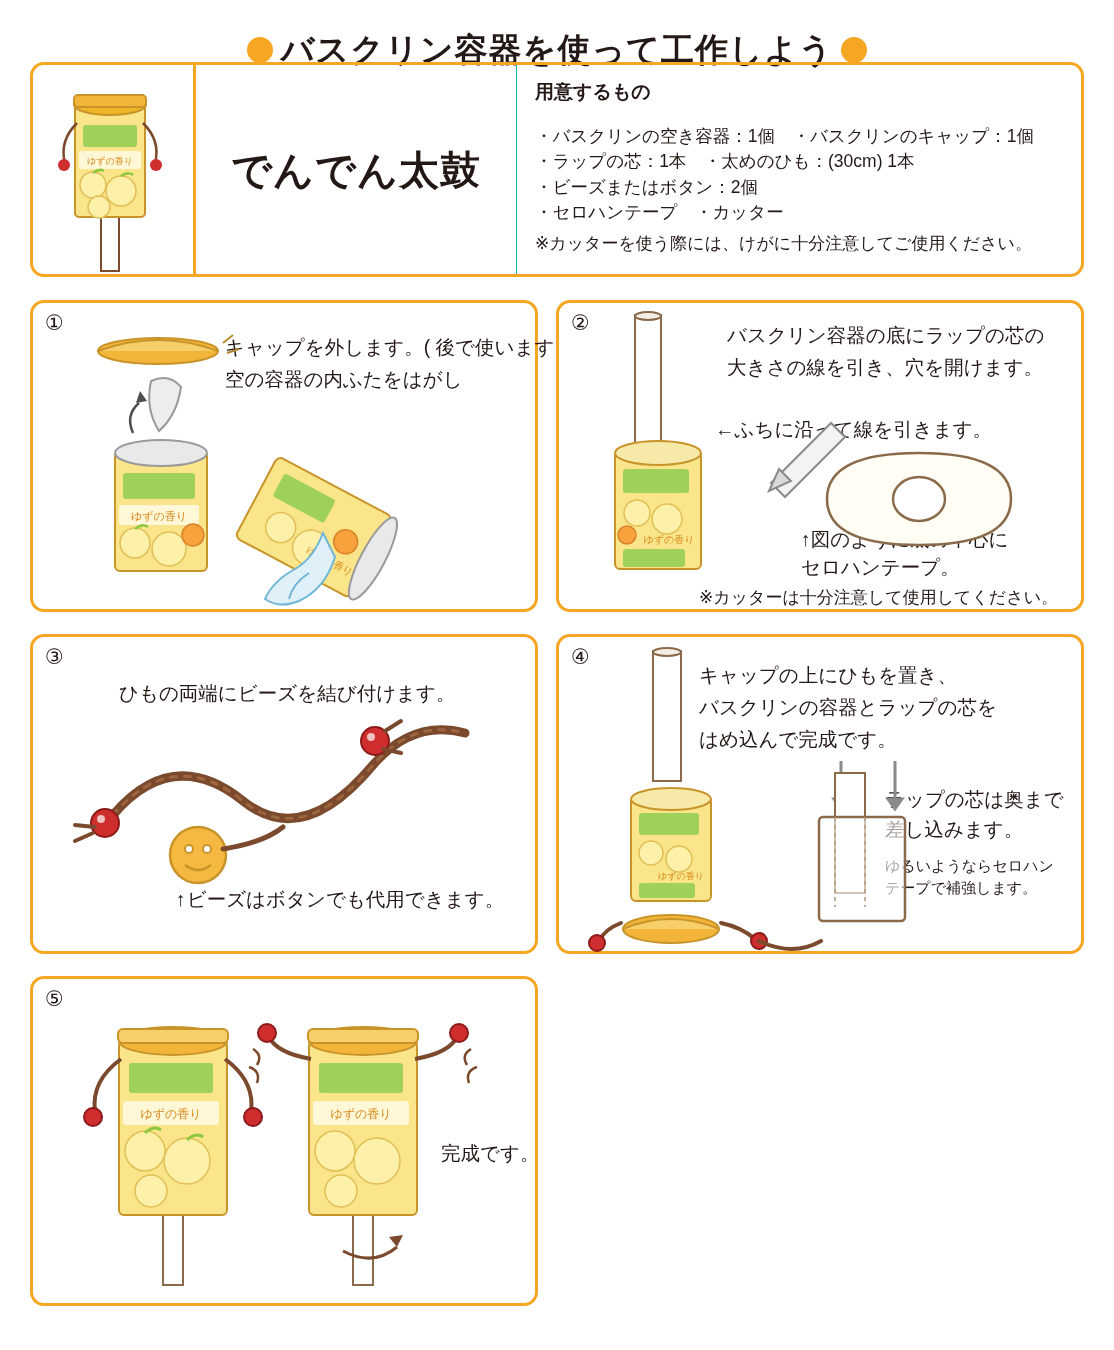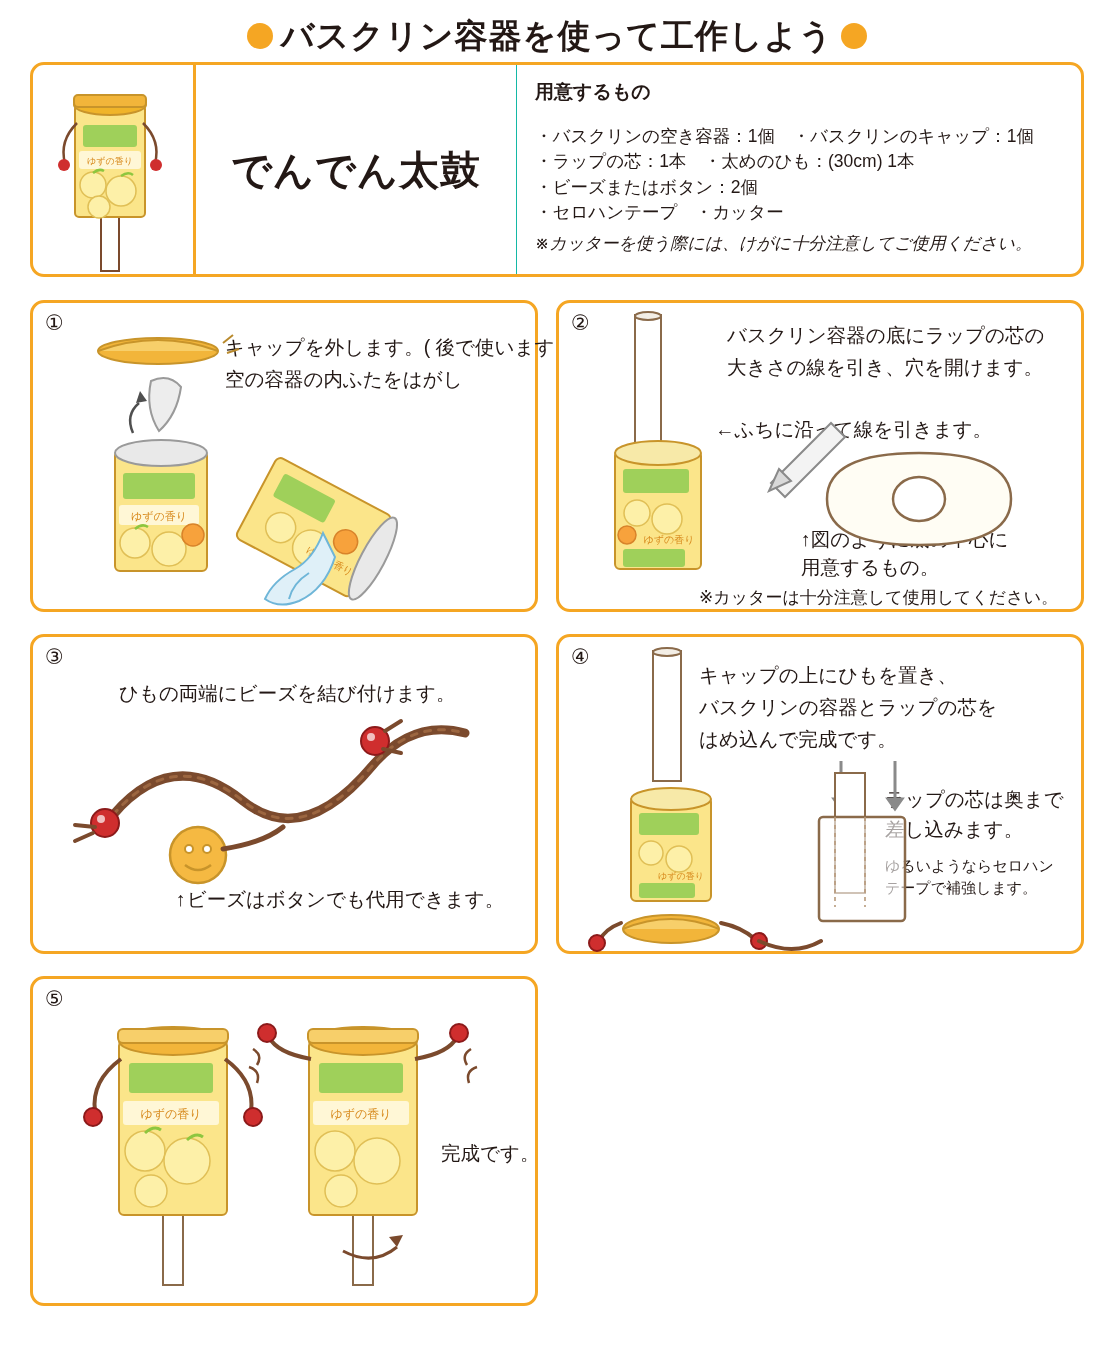--- a/index.html
+++ b/index.html
@@ -20,21 +20,21 @@
     width: 1114px;
     height: 1350px;
   }
 
   
   .header {
     display: flex;
     align-items: center;
     justify-content: center;
     gap: 8px;
-    padding-top: 14px;
+    padding-top: 28px;
     height: 44px;
   }
   .header .dot {
     width: 26px;
     height: 26px;
     border-radius: 50%;
     background: #f5a623;
     display: inline-block;
   }
   .header .title {
@@ -93,21 +93,20 @@
   }
   .cell-text .li {
     font-size: 17.5px;
     line-height: 1.45;
     white-space: nowrap;
   }
   .cell-text .note {
     font-size: 17px;
     margin-top: 6px;
     white-space: nowrap;
-    font-style: italic;
   }
 
   
   .panel {
     position: absolute;
     border: 3px solid #f5a623;
     border-radius: 14px;
     box-sizing: border-box;
     background: #fff;
   }
@@ -241,21 +240,21 @@
     </svg>
   </div>
 
   <div class="panel" id="panel2">
     <div class="num">②</div>
 
     <div class="txt" style="left:168px; top:18px;">バスクリン容器の底にラップの芯の</div>
     <div class="txt" style="left:168px; top:50px;">大きさの線を引き、穴を開けます。</div>
     <div class="txt" style="left:156px; top:112px;">←ふちに沿って線を引きます。</div>
     <div class="txt" style="left:242px; top:222px;">↑図のように底の中心に</div>
-    <div class="txt" style="left:242px; top:250px;">用意するもの。</div>
+    <div class="txt" style="left:242px; top:250px;">セロハンテープ。</div>
     <div class="txt small" style="left:140px; top:282px;">※カッターは十分注意して使用してください。</div>
 
     <svg class="ill" style="left:28px; top:8px;" width="150" height="290" viewBox="0 0 150 290">
 
       <rect x="48" y="4" width="26" height="152" fill="#ffffff" stroke="#8a6a4a" stroke-width="2"></rect>
       <ellipse cx="61" cy="5" rx="13" ry="4" fill="#f3eee6" stroke="#8a6a4a" stroke-width="2"></ellipse>
 
       <rect x="28" y="140" width="86" height="118" rx="5" fill="#fbe58a" stroke="#c8942a" stroke-width="2"></rect>
       <ellipse cx="71" cy="142" rx="43" ry="12" fill="#f7e9a8" stroke="#c8942a" stroke-width="2"></ellipse>
       <rect x="36" y="158" width="66" height="24" rx="3" fill="#9fd05a"></rect>

